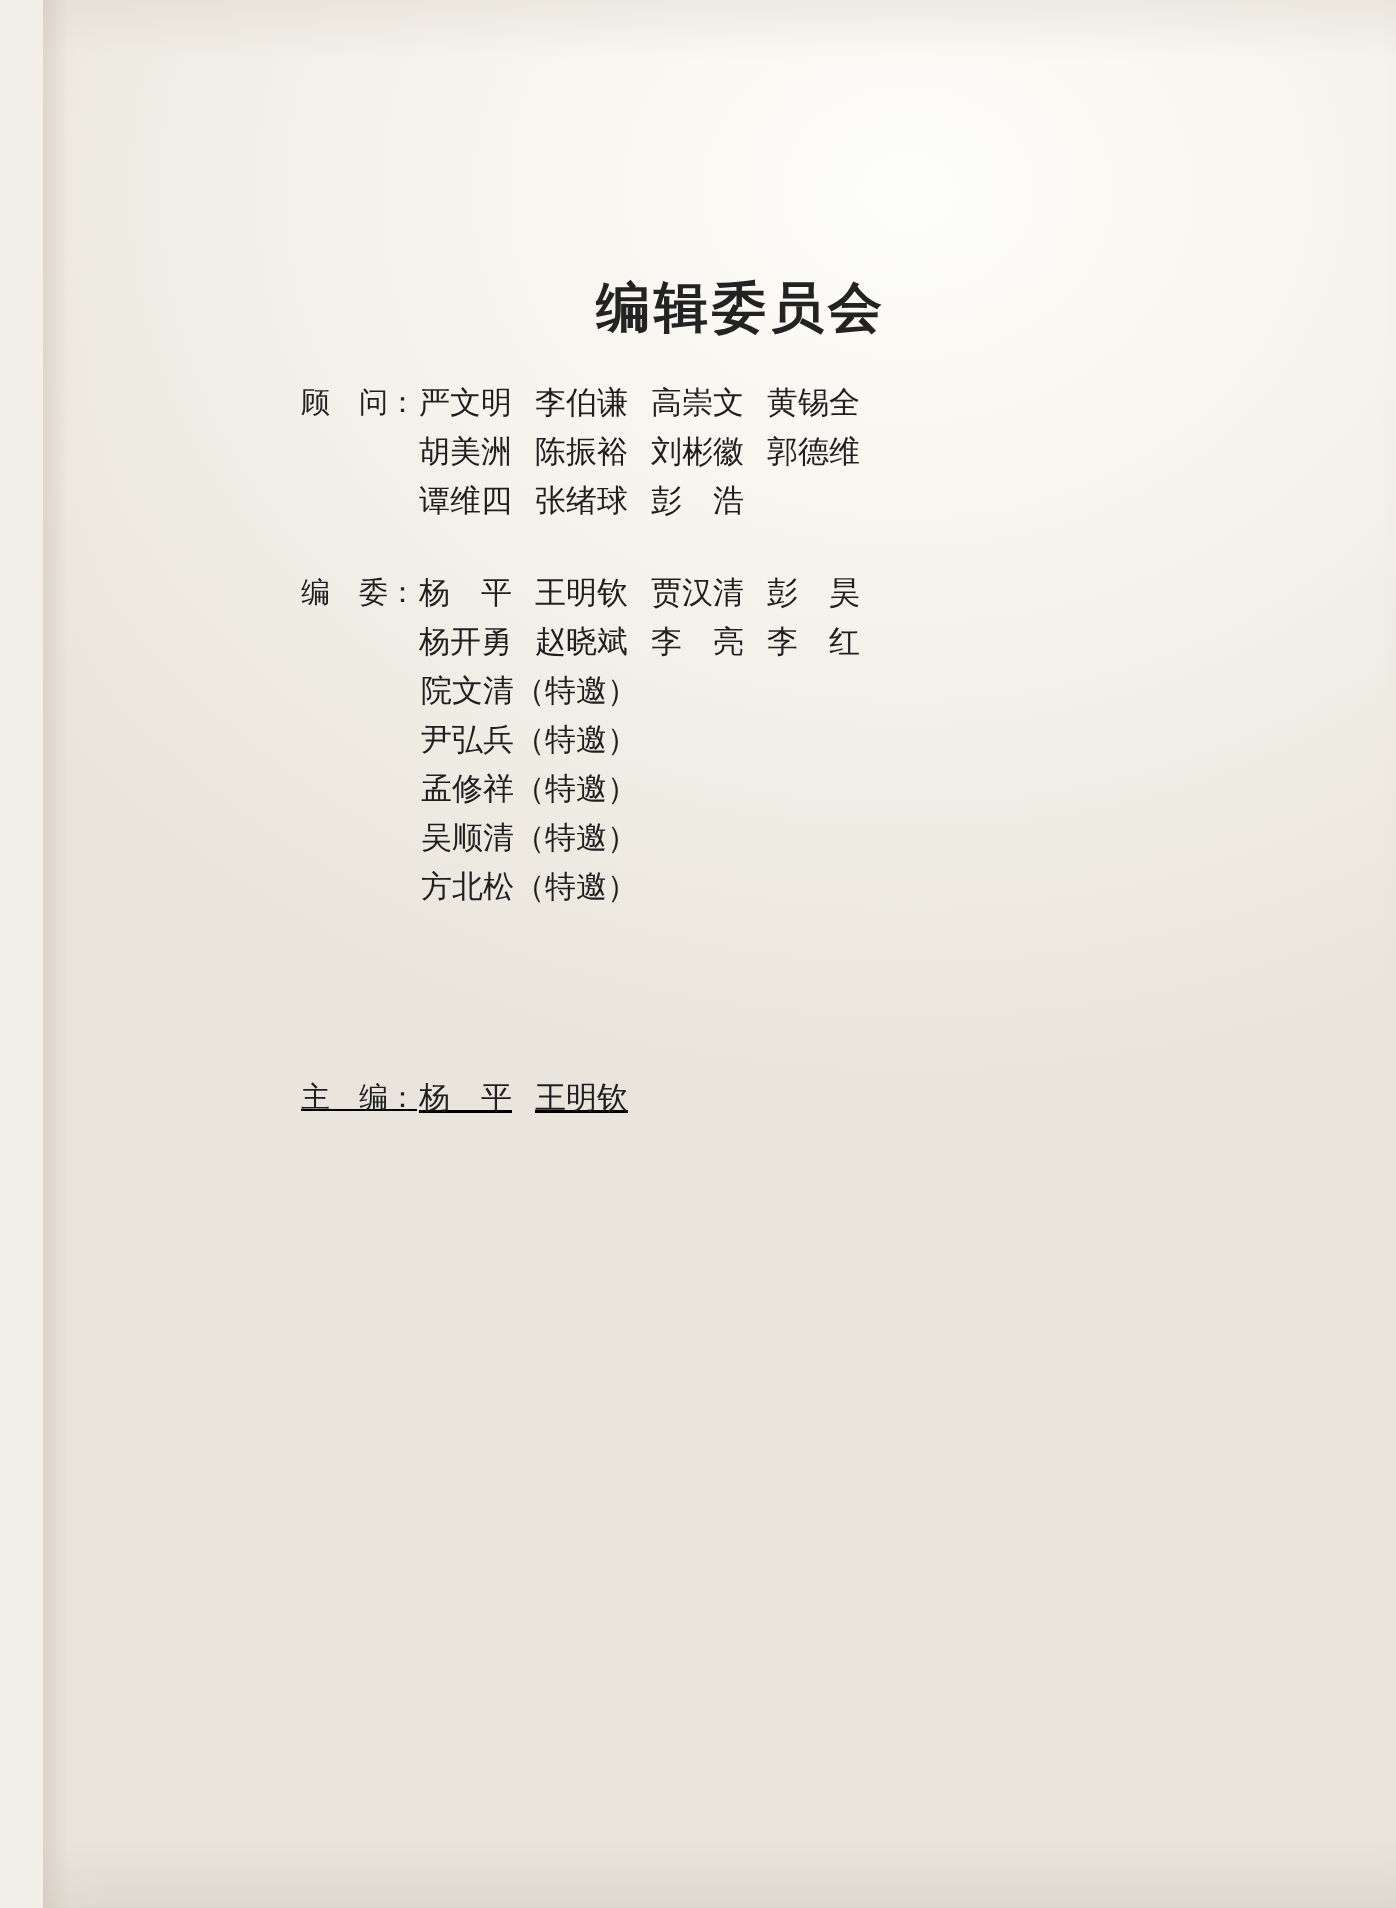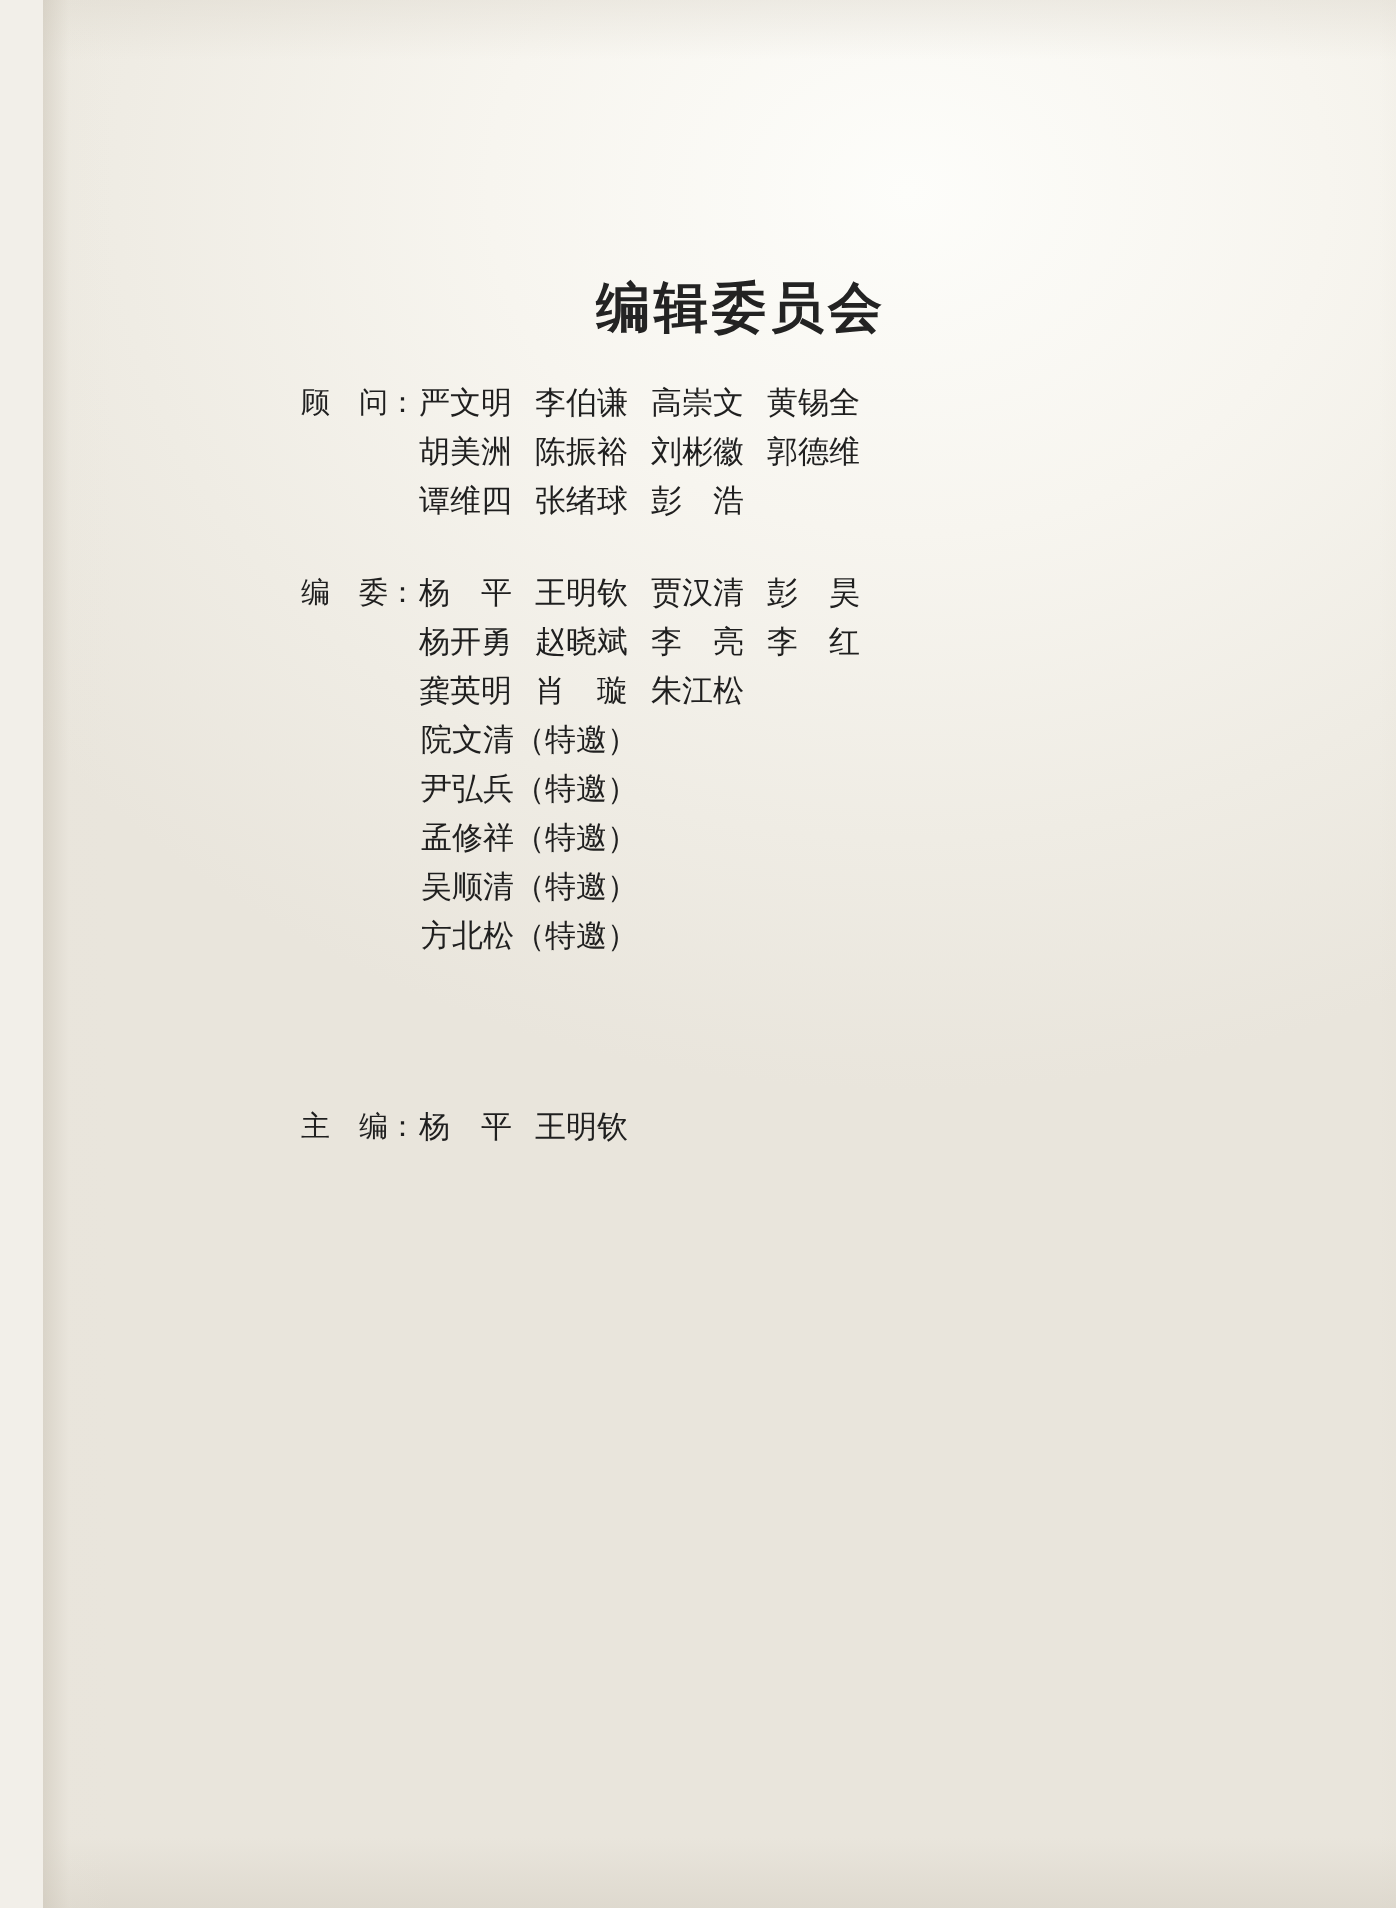--- a/index.html
+++ b/index.html
@@ -91,21 +91,21 @@
   }
   .name.wide {
     width: 200px;
     flex: 0 0 200px;
     text-align: left;
     padding-left: 2px;
   }
 
   #sec-advisors { top: 378px; }
   #sec-board    { top: 568px; font-family: Liberation Serif, serif; }
-  #sec-chief    { top: 1102px; }
+  #sec-chief    { top: 1073px; text-decoration: underline; }
   #sec-editor   { top: 1165px; }
 
   #sec-chief .sec-rows .name-row,
   #sec-editor .sec-rows .name-row {
     height: 49px;
   }
 </style>
 </head>
 <body>
 
@@ -146,25 +146,20 @@
           <span class="name">贾汉清</span>
           <span class="name">彭　昊</span>
         </div>
         <div class="name-row">
           <span class="name">杨开勇</span>
           <span class="name">赵晓斌</span>
           <span class="name">李　亮</span>
           <span class="name">李　红</span>
         </div>
         <div class="name-row">
-          <span class="name">龚英明</span>
-          <span class="name">肖　璇</span>
-          <span class="name">朱江松</span>
-        </div>
-        <div class="name-row">
           <span class="name wide">院文清（特邀）</span>
         </div>
         <div class="name-row">
           <span class="name wide">尹弘兵（特邀）</span>
         </div>
         <div class="name-row">
           <span class="name wide">孟修祥（特邀）</span>
         </div>
         <div class="name-row">
           <span class="name wide">吴顺清（特邀）</span>

